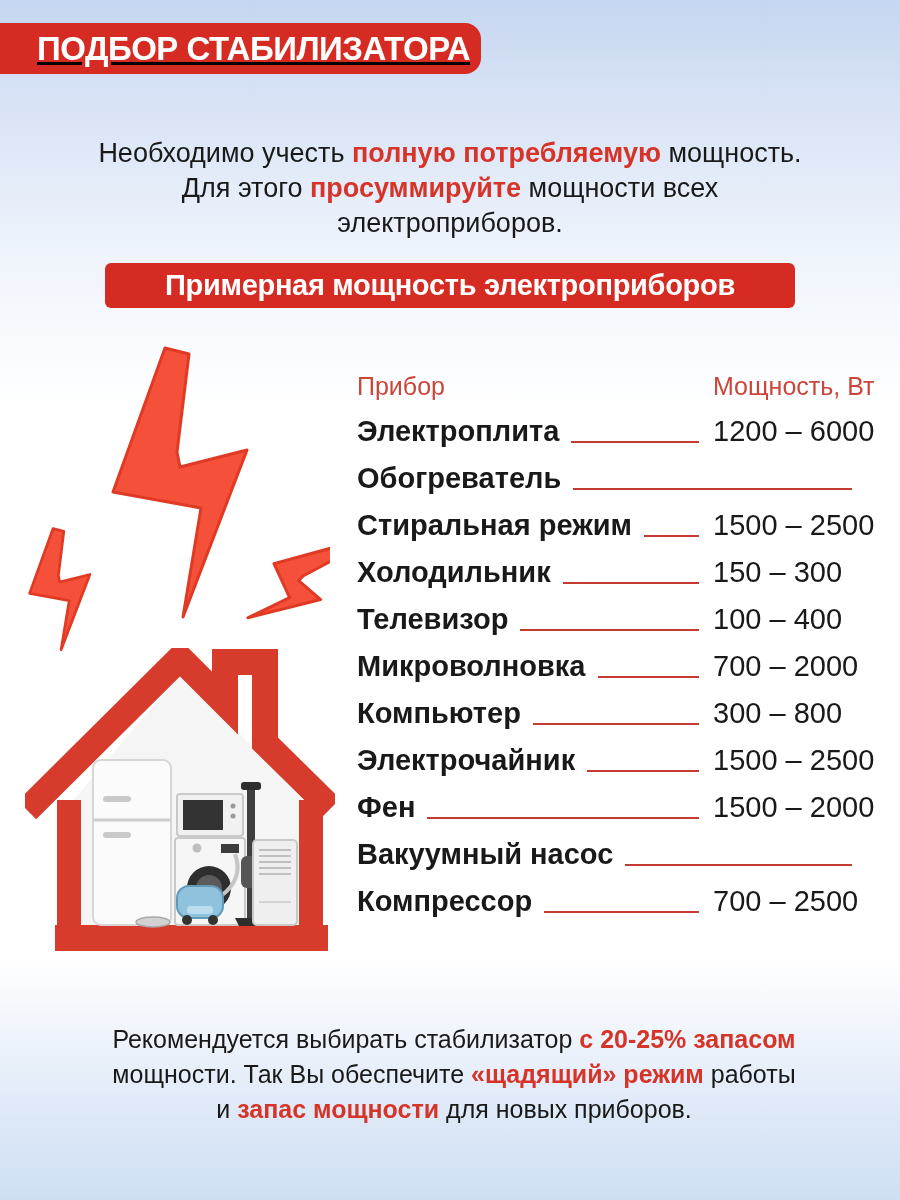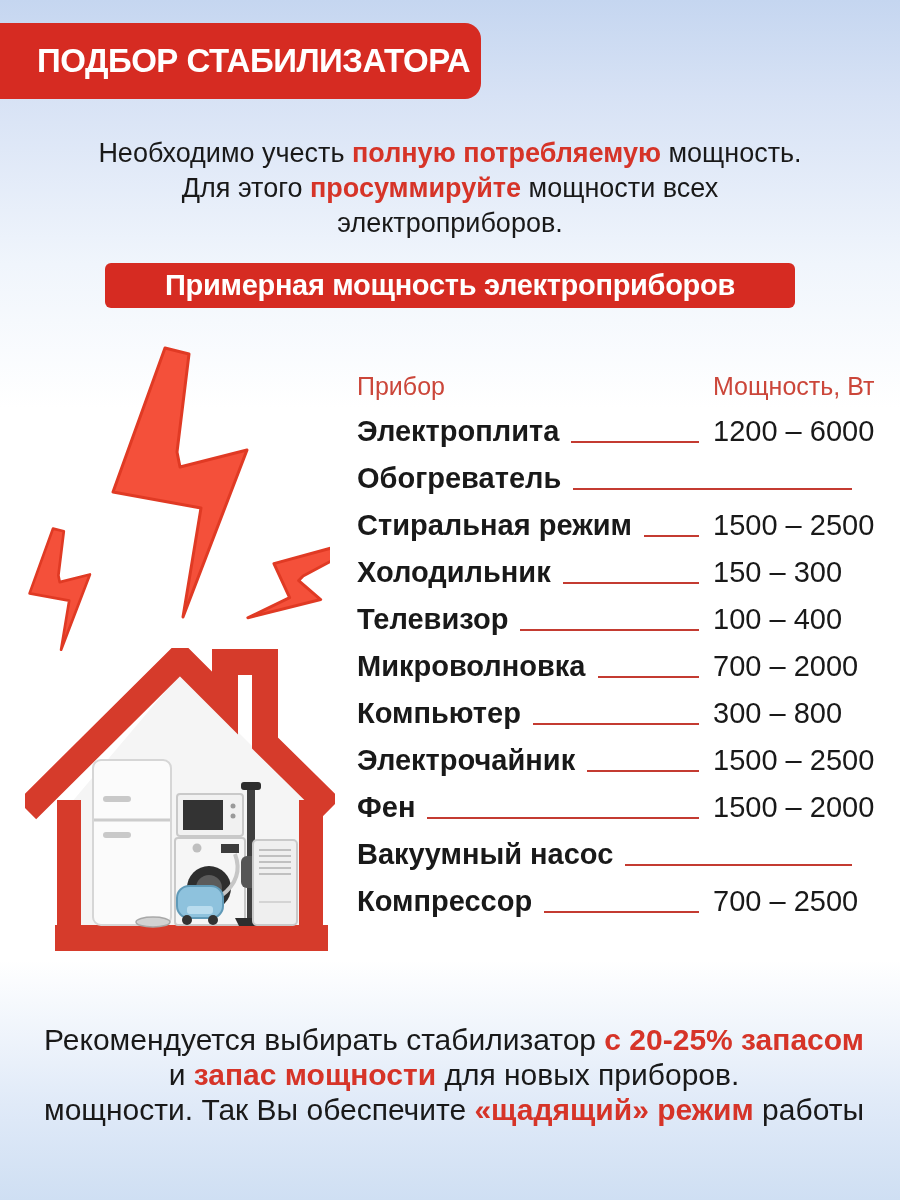--- a/index.html
+++ b/index.html
@@ -22,25 +22,26 @@
     position:relative;
     width:900px;height:1200px;
     overflow:hidden;
     background:linear-gradient(180deg,
       #c5d6f0 0%,#d7e2f5 8%,#f0f5fc 22%,#ffffff 34%,
       #ffffff 80%,#e0eaf8 92%,#cfdff3 100%);
   }
   
   .banner1{
     position:absolute;top:23px;left:0;
-    width:481px;height:76px;
+    width:481px;height:51px;
     background:var(--banner_red);
     border-radius:0 16px 16px 0;
     display:flex;align-items:center;
     padding-left:37px;
+    text-decoration:underline;
   }
   .banner1 span{
     color:#fff;font-size:33px;font-weight:800;letter-spacing:-0.5px;
     white-space:nowrap;
   }
   
   .intro{
     position:absolute;top:136px;left:0;right:0;
     text-align:center;
     font-size:27px;line-height:35px;font-weight:500;
@@ -71,21 +72,21 @@
   .t-row{display:flex;align-items:center;height:47px;}
   .t-name{font-size:29px;font-weight:700;color:var(--text_black);white-space:nowrap;}
   .t-line{flex:1;border-bottom:2px solid var(--line_red);
     margin:0 14px 0 12px;transform:translateY(10px);}
   .t-val{width:153px;flex:none;font-size:29px;font-weight:500;
     color:var(--text_black);white-space:nowrap;}
   
   .footer{
     position:absolute;top:1022px;left:8px;right:0;
     text-align:center;
-    font-size:30px;line-height:35px;font-weight:500;
+    font-size:25px;line-height:35px;font-weight:500;
     color:var(--text_black);
   }
 </style>
 </head>
 <body>
 
 <div class="page">
 
   <div class="banner1">
     <span>ПОДБОР СТАБИЛИЗАТОРА</span>
@@ -246,17 +247,17 @@
     <div class="t-row">
       <span class="t-name">Компрессор</span>
       <span class="t-line"></span>
       <span class="t-val">700 – 2500</span>
     </div>
   </div>
   </div>
 
   <div class="footer">
     <div><span>Рекомендуется выбирать стабилизатор </span><span class="red-b">с 20-25% запасом</span></div>
+    <div><span>мощности. Так Вы обеспечите </span><span class="red-b">«щадящий» режим</span><span> работы</span></div>
     <div><span>и </span><span class="red-b">запас мощности</span><span> для новых приборов.</span></div>
-    <div><span>мощности. Так Вы обеспечите </span><span class="red-b">«щадящий» режим</span><span> работы</span></div>
   </div>
 
 </div>
 
 </body></html>

